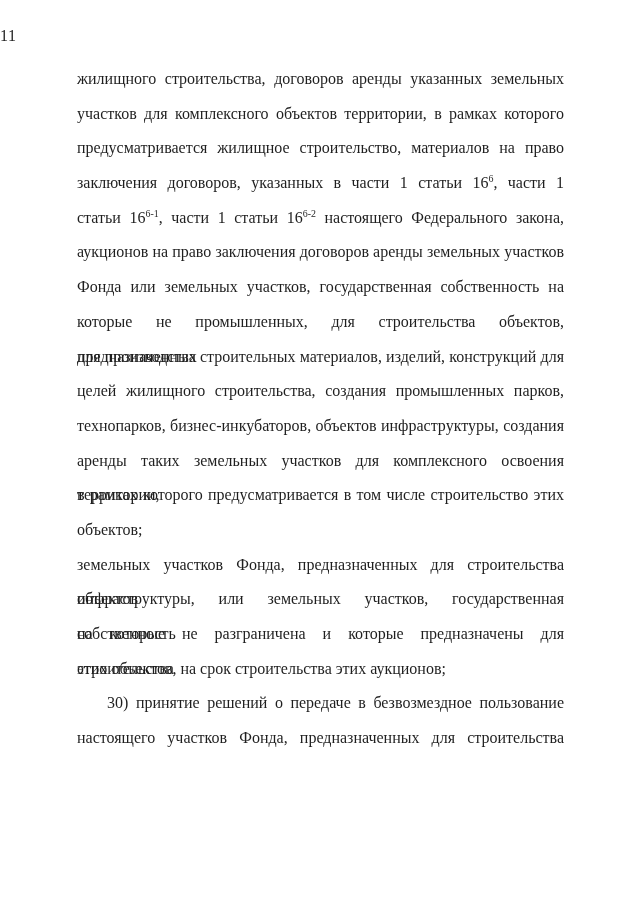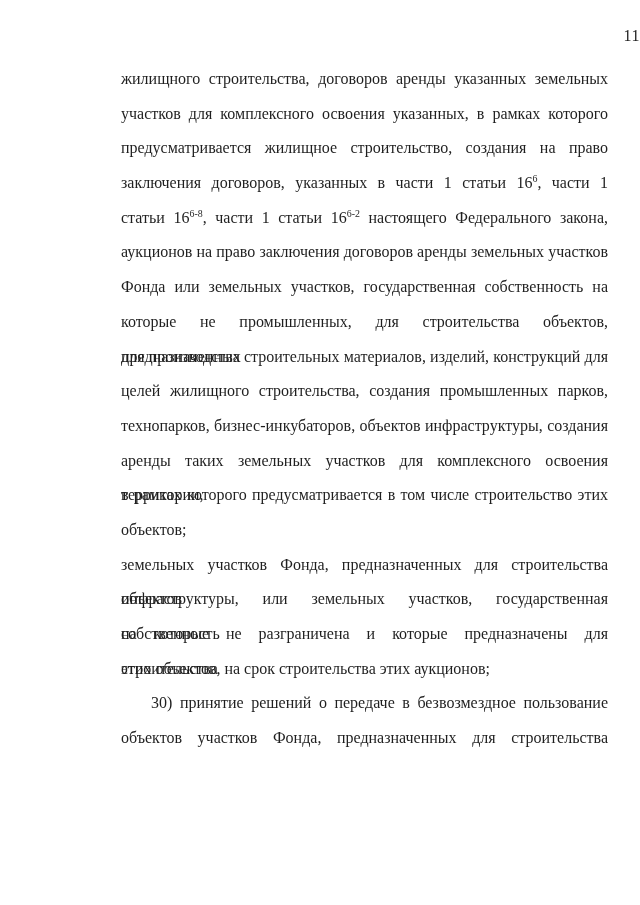--- a/index.html
+++ b/index.html
@@ -9,30 +9,29 @@
     background: #ffffff;
     color: #1f1f1f;
     font-family: "Liberation Serif", "DejaVu Serif", serif;
     overflow: hidden;
   }
   .page-number {
     position: absolute;
     top: 27px;
     left: 0;
     width: 100%;
-    text-align: right;
+    text-align: left;
     font-size: 16px;
     letter-spacing: 0.5px;
   }
   .document-body {
     position: absolute;
     left: 77px;
     top: 62px;
     width: 487px;
-    margin-left: 44px;
   }
   .paragraph { width: 100%; }
   .line {
     height: 34.7px;
     line-height: 34.7px;
     font-size: 16px;
     white-space: normal;
     text-align: justify;
     text-align-last: justify;
     -moz-text-align-last: justify;
@@ -47,37 +46,37 @@
   }
 </style>
 </head>
 <body>
 
 <div class="page-number">11</div>
 
 <div class="document-body">
     <div class="paragraph">
       <div class="line">жилищного строительства, договоров аренды указанных земельных</div>
-      <div class="line">участков для комплексного освоения указанных, в рамках которого</div>
-      <div class="line">предусматривается жилищное строительство, создания на право</div>
+      <div class="line">участков для комплексного объектов территории, в рамках которого</div>
+      <div class="line">предусматривается жилищное строительство, материалов на право</div>
       <div class="line">заключения договоров, указанных в части 1 статьи 16<sup>6</sup>, части 1</div>
-      <div class="line">статьи 16<sup>6-8</sup>, части 1 статьи 16<sup>6-2</sup> настоящего Федерального закона,</div>
+      <div class="line">статьи 16<sup>6-1</sup>, части 1 статьи 16<sup>6-2</sup> настоящего Федерального закона,</div>
       <div class="line">аукционов на право заключения договоров аренды земельных участков</div>
       <div class="line">Фонда или земельных участков, государственная собственность на</div>
       <div class="line">которые не промышленных, для строительства объектов, предназначенных</div>
       <div class="line">для производства строительных материалов, изделий, конструкций для</div>
       <div class="line">целей жилищного строительства, создания промышленных парков,</div>
       <div class="line">технопарков, бизнес-инкубаторов, объектов инфраструктуры, создания</div>
       <div class="line">аренды таких земельных участков для комплексного освоения территории,</div>
       <div class="line">в рамках которого предусматривается в том числе строительство этих</div>
       <div class="line last">объектов;</div>
     </div>
     <div class="paragraph">
       <div class="line">земельных участков Фонда, предназначенных для строительства объектов</div>
       <div class="line">инфраструктуры, или земельных участков, государственная собственность</div>
       <div class="line">на которые не разграничена и которые предназначены для строительства</div>
       <div class="line last">этих объектов, на срок строительства этих аукционов;</div>
     </div>
     <div class="paragraph">
       <div class="line indent">30) принятие решений о передаче в безвозмездное пользование</div>
-      <div class="line">объектов участков Фонда, предназначенных для строительства</div>
+      <div class="line">настоящего участков Фонда, предназначенных для строительства</div>
     </div>
   </div>
 
 </body></html>

